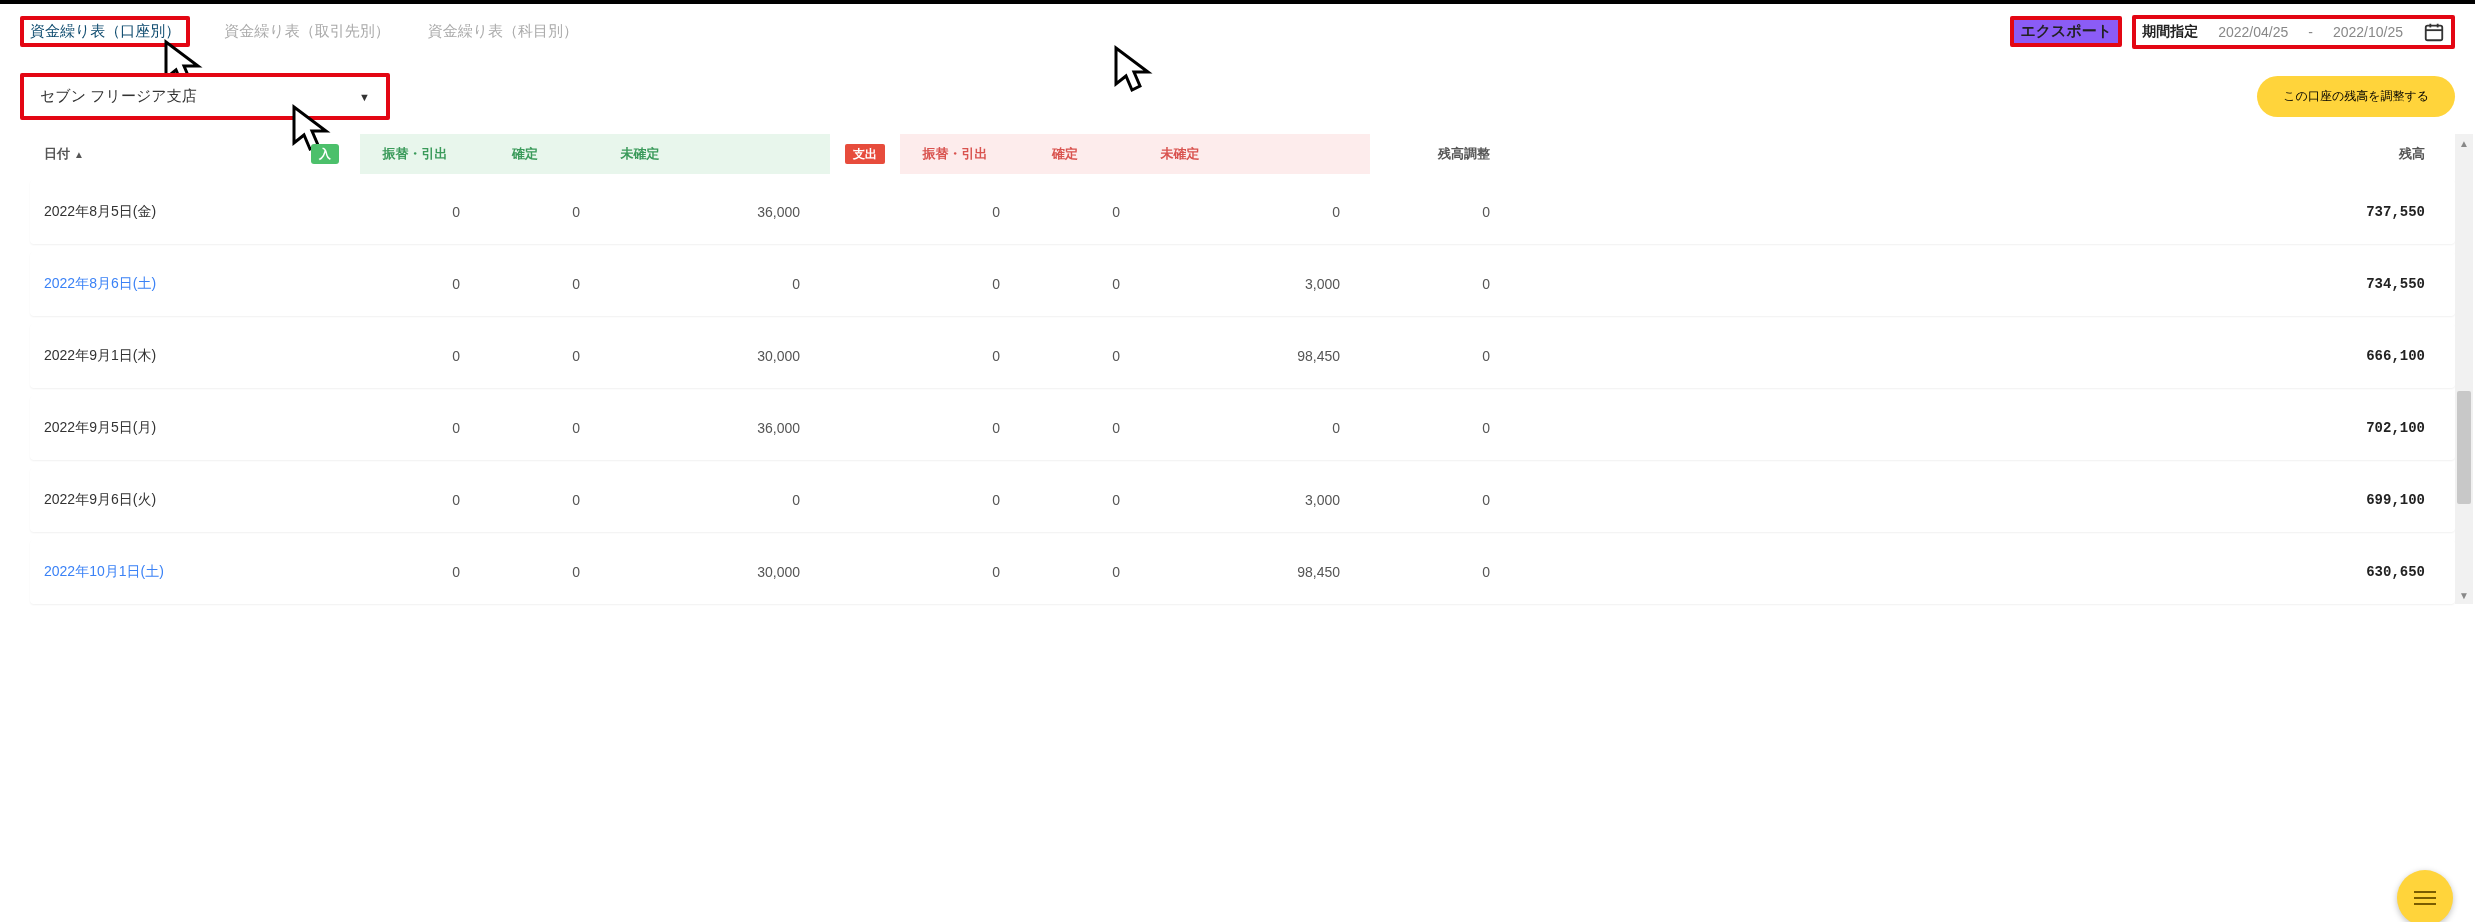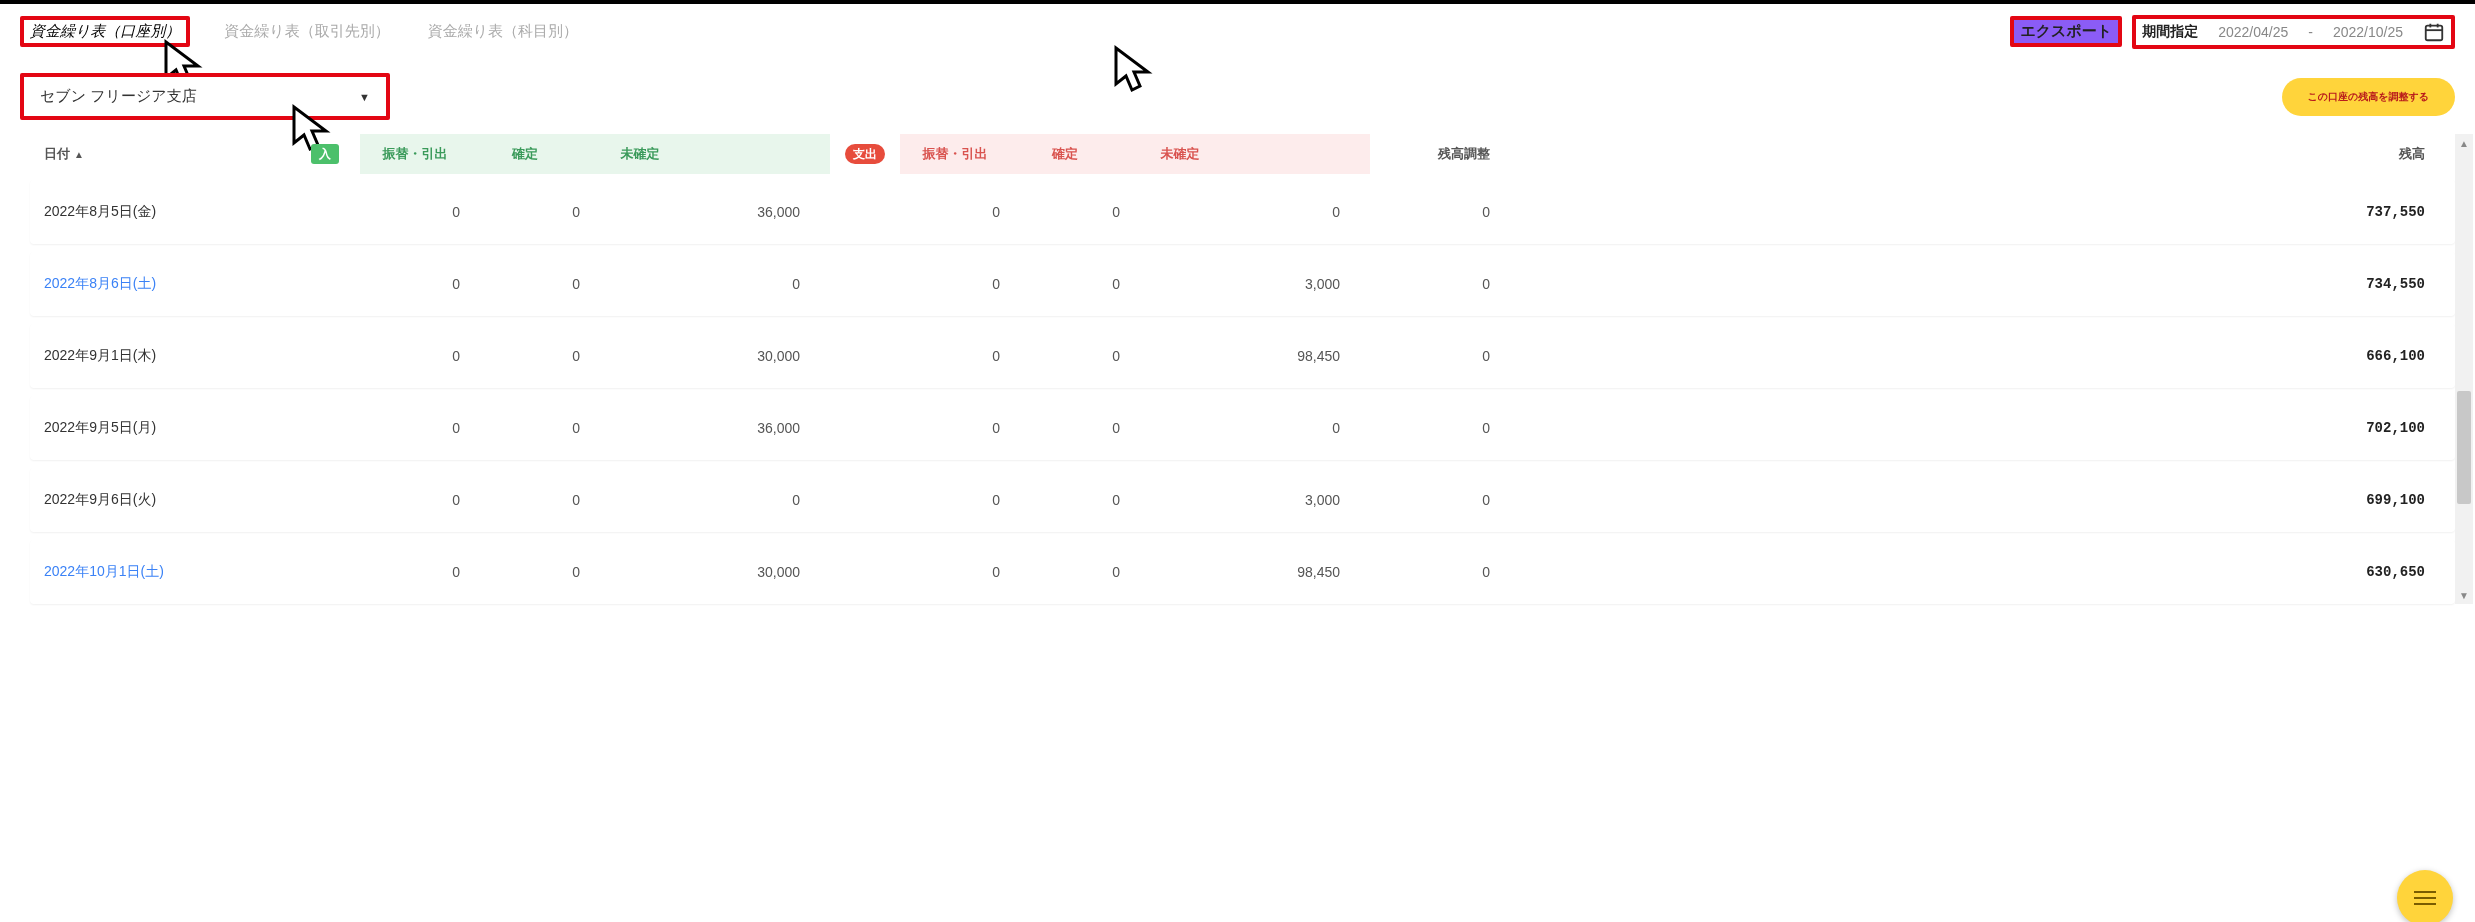--- a/index.html
+++ b/index.html
@@ -1,37 +1,37 @@
 <!DOCTYPE html>
 <html><head>
 <meta charset="utf-8">
 <style>
   * { box-sizing: border-box; margin: 0; padding: 0; }
   body { font-family: "Hiragino Kaku Gothic ProN", "メイリオ", Meiryo, sans-serif; background: #fff; color: #333; font-size: 14px; }
   .topbar { height: 4px; background: #000; }
   .header { display: flex; align-items: center; padding: 10px 20px 20px 20px; gap: 10px; }
   .tabs { display: flex; gap: 30px; align-items: center; }
   .tab { font-size: 15px; color: #aaa; cursor: pointer; padding: 8px 4px; }
-  .tab.active { color: #000000; font-weight: 500; font-style: italic; }
+  .tab.active { color: #0c4a6e; font-weight: 500; }
   .spacer { flex: 1; }
   .export-btn { font-size: 15px; font-weight: 600; color: #222; padding: 8px 18px; cursor: pointer; background: #8b5cf6; border: none; }
   .period { display: flex; align-items: center; gap: 20px; padding: 6px 10px; }
   .period-label { font-size: 14px; font-weight: 600; color: #222; }
   .period-date { color: #888; font-size: 14px; }
   .period-sep { color: #888; }
   .cal-icon { width: 22px; height: 22px; }
 
   .annot-box { border: 4px solid #e30613; padding: 2px 6px; border-radius: 2px; }
 
   .cursor-annot { position: absolute; width: 48px; height: 56px; pointer-events: none; }
 
   .subheader { display: flex; align-items: center; padding: 4px 20px 14px 20px; }
   .account-select { display: flex; align-items: center; justify-content: space-between; width: 370px; padding: 10px 16px; font-size: 15px; cursor: pointer; background: #fff; }
   .caret { font-size: 11px; color: #333; }
-  .adjust-btn { background: #ffd43b; color: #b91c1c; font-weight: 700; border: none; border-radius: 22px; padding: 12px 26px; font-size: 10px; cursor: pointer; }
+  .adjust-btn { background: #ffd43b; color: #000000; font-weight: 400; border: none; border-radius: 22px; padding: 12px 26px; font-size: 12px; cursor: pointer; }
 
   .table-wrap { padding: 0 20px 0 30px; position: relative; }
   .thead { display: flex; align-items: center; height: 40px; font-size: 13px; font-weight: 600; color: #555; }
   .col-date   { width: 260px; padding-left: 14px; }
   .col-badge1 { width: 70px; text-align: center; }
   .col-in1    { width: 110px; text-align: center; }
   .col-in2    { width: 120px; text-align: right; padding-right: 10px; }
   .col-in3    { width: 110px; text-align: right; padding-right: 10px; }
   .col-in4    { width: 130px; text-align: right; padding-right: 30px; }
   .col-badge2 { width: 70px; text-align: center; }
@@ -43,21 +43,21 @@
   .col-bal    { flex: 1; text-align: right; padding-right: 30px; font-family: Liberation Mono, monospace; }
 
   .thead .col-in1, .thead .col-in2, .thead .col-in3, .thead .col-in4 { background: #e8f6ec; height: 100%; display:flex; align-items:center; justify-content:flex-end; color:#3a9a5a;}
   .thead .col-in1 { justify-content:center; }
   .thead .col-in2, .thead .col-in3 { justify-content:center; }
   .thead .col-out1, .thead .col-out2, .thead .col-out3, .thead .col-out4 { background: #fdecec; height:100%; display:flex; align-items:center; justify-content:flex-end; color:#d9534f;}
   .thead .col-out1 { justify-content:center; }
   .thead .col-out2, .thead .col-out3 { justify-content:center; }
 
   .badge-in  { background:#4cc06b; color:#fff; border-radius:3px; padding:3px 8px; font-size:12px; font-weight:700; }
-  .badge-out { background:#e74c3c; color:#fff; border-radius:10px; padding:3px 8px; font-size:12px; font-weight:700; }
+  .badge-out { background:#e74c3c; color:#fff; border-radius:2px; padding:3px 8px; font-size:12px; font-weight:700; }
 
   .sort-arrow { font-size: 10px; margin-left: 4px; }
 
   .rows { margin-top: 6px; }
   .row { display:flex; align-items:center; height: 64px; background:#fff; border-radius:4px; box-shadow: 0 1px 2px rgba(0,0,0,0.06); margin-bottom: 8px; font-size:14px; }
   .row .col-date { color:#333; }
   .row .col-date.link { color:#3b82f6; }
   .row .col-bal { font-weight:700; color:#222; }
   .row .cell { color:#555; }
 

